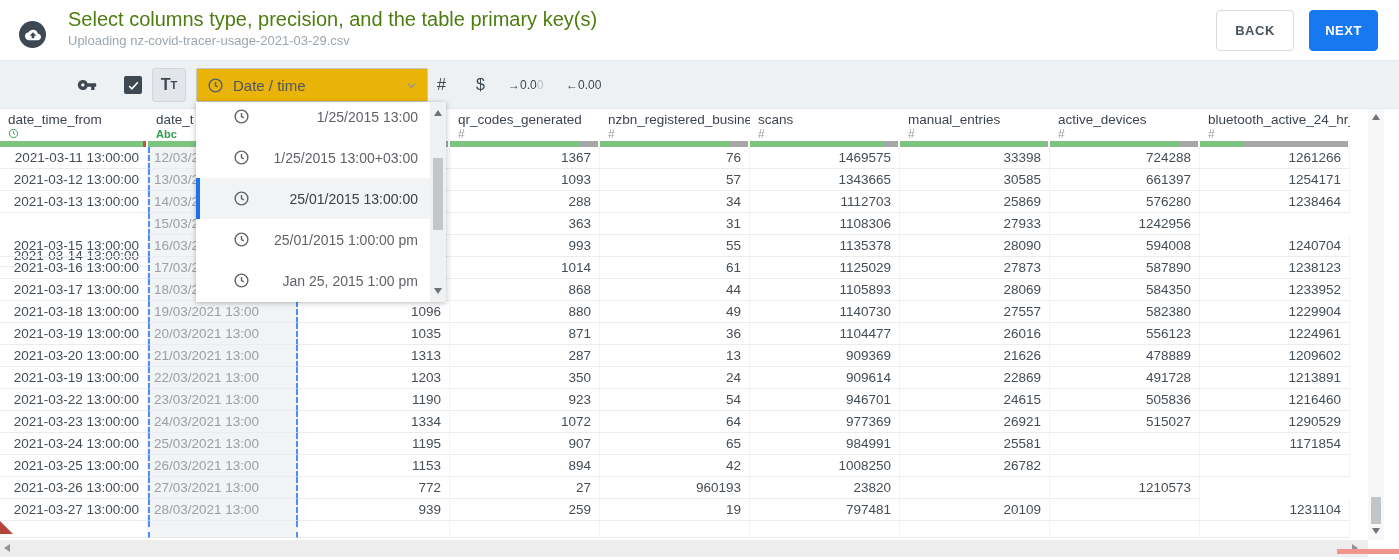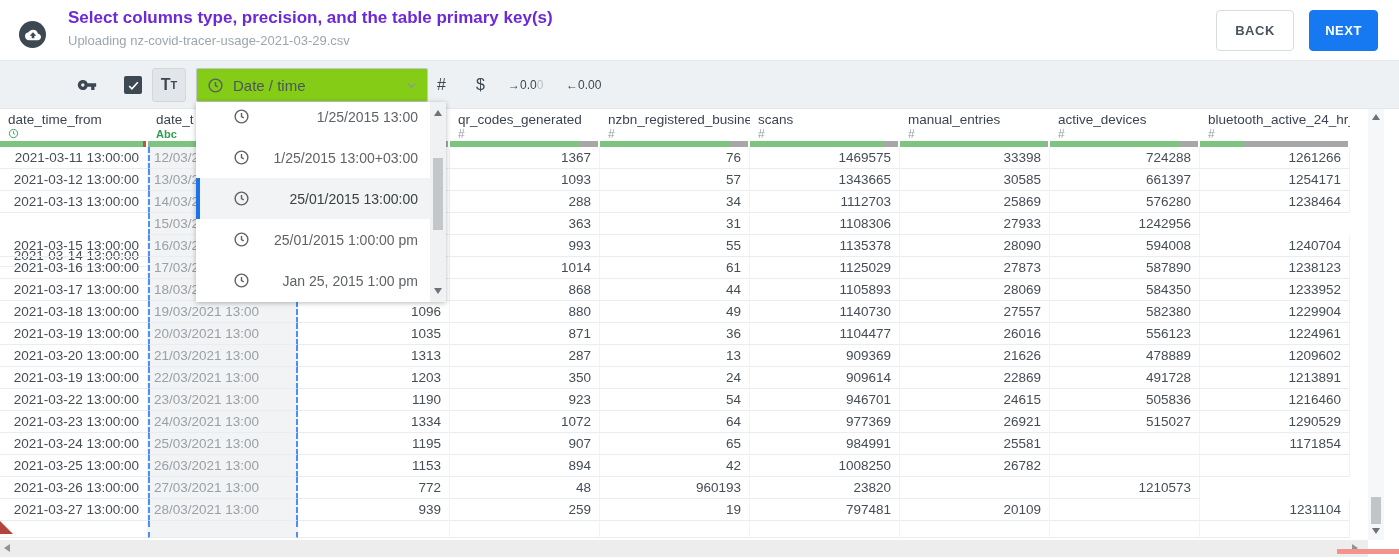--- a/index.html
+++ b/index.html
@@ -4,36 +4,36 @@
 <style>
   html,body{margin:0;padding:0;background:#fff;}
   .screen{position:relative;width:1399px;height:560px;overflow:hidden;background:#fff;
           font-family:"Liberation Sans","DejaVu Sans",sans-serif;}
   *{box-sizing:border-box;}
 
   
   .topbar{position:absolute;left:0;top:0;width:1399px;height:61px;background:#fff;border-bottom:1px solid #e5e8ec;}
   .upload-badge{position:absolute;left:19px;top:21px;width:27px;height:27px;border-radius:50%;background:var(--dark);display:flex;align-items:center;justify-content:center;}
   .upload-badge svg{width:16px;height:16px;fill:#fff;}
-  .page-title{position:absolute;left:68px;top:8px;font-size:17px;font-weight:700;color:#6d28d9;}
+  .page-title{position:absolute;left:68px;top:8px;font-size:20px;font-weight:400;color:#4d7c0f;}
   .page-subtitle{position:absolute;left:68px;top:33px;font-size:13px;color:#9ba6ae;}
   .btn{position:absolute;top:10px;height:41px;border-radius:4px;font-size:13px;font-weight:bold;letter-spacing:.5px;cursor:pointer;font-family:inherit;}
   .btn-back{left:1216px;width:78px;background:#fff;border:1px solid #d7dbdf;color:#4a545e;}
   .btn-next{left:1309px;width:69px;background:var(--next-blue);border:1px solid var(--next-blue);color:#fff;}
 
   
   .toolbar{position:absolute;left:0;top:61px;width:1399px;height:48px;background:#eef1f4;border-bottom:1px solid #e3e6ea;}
   .key-icon{position:absolute;left:76px;top:14px;width:22px;height:20px;color:var(--dark);}
   .key-icon svg{width:22px;height:20px;fill:currentColor;}
   .chk{position:absolute;left:124px;top:15px;width:18px;height:18px;border-radius:2px;background:var(--dark);display:flex;align-items:center;justify-content:center;}
   .chk svg{width:13px;height:13px;stroke:#fff;stroke-width:3;fill:none;}
   .tt-btn{position:absolute;left:152px;top:7px;width:34px;height:34px;background:#e2e5e9;border:1px solid #d3d7db;border-radius:3px;color:var(--dark);display:flex;align-items:center;justify-content:center;}
   .tt-large{font-size:16px;font-weight:bold;}
   .tt-small{font-size:11px;font-weight:bold;}
-  .type-select{position:absolute;left:196px;top:7px;width:232px;height:34px;background:#84cc16;border:1px solid #c0c6cb;border-radius:2px;display:flex;align-items:center;color:#4d565e;font-size:15px;}
+  .type-select{position:absolute;left:196px;top:7px;width:232px;height:34px;background:#eab308;border:1px solid #c0c6cb;border-radius:2px;display:flex;align-items:center;color:#4d565e;font-size:15px;}
   .type-select .sel-clock{width:17px;height:17px;margin:0 9px 0 10px;color:#555e66;}
   .type-select .sel-clock svg{width:17px;height:17px;}
   .type-select .chev{margin-left:auto;margin-right:8px;width:15px;height:15px;color:#8d969e;}
   .type-select .chev svg{width:15px;height:15px;stroke:currentColor;fill:none;stroke-width:2;}
   .tb-glyph{position:absolute;top:0;height:48px;line-height:48px;color:var(--dark);font-size:16px;}
   .g-hash{left:437px;font-weight:500;}
   .g-dollar{left:476px;}
   .g-dec{font-size:12px;}
   .g-dec .faded{color:#b9bfc5;}
   .g-inc{left:508px;}
@@ -384,21 +384,21 @@
           <div class="td c4" style="width: 150px;">42</div>
           <div class="td c5" style="width: 150px;">1008250</div>
           <div class="td c6" style="width: 150px;">26782</div>
           <div class="td c7" style="width: 150px;"></div>
           <div class="td c8" style="width: 150px;"></div>
         </div>
         <div class="tr">
           <div class="td c0" style="width: 148px;">2021-03-26 13:00:00</div>
           <div class="td c1" style="width: 150px;">27/03/2021 13:00</div>
           <div class="td c2" style="width: 152px;">772</div>
-          <div class="td c4" style="width: 150px;">48</div>
+          <div class="td c4" style="width: 150px;">27</div>
           <div class="td c5" style="width: 150px;">960193</div>
           <div class="td c6" style="width: 150px;">23820</div>
           <div class="td c7" style="width: 150px;"></div>
           <div class="td c8" style="width: 150px;">1210573</div>
         </div>
         <div class="tr">
           <div class="td c0" style="width: 148px;">2021-03-27 13:00:00</div>
           <div class="td c1" style="width: 150px;">28/03/2021 13:00</div>
           <div class="td c2" style="width: 152px;">939</div>
           <div class="td c3" style="width: 150px;">259</div>

